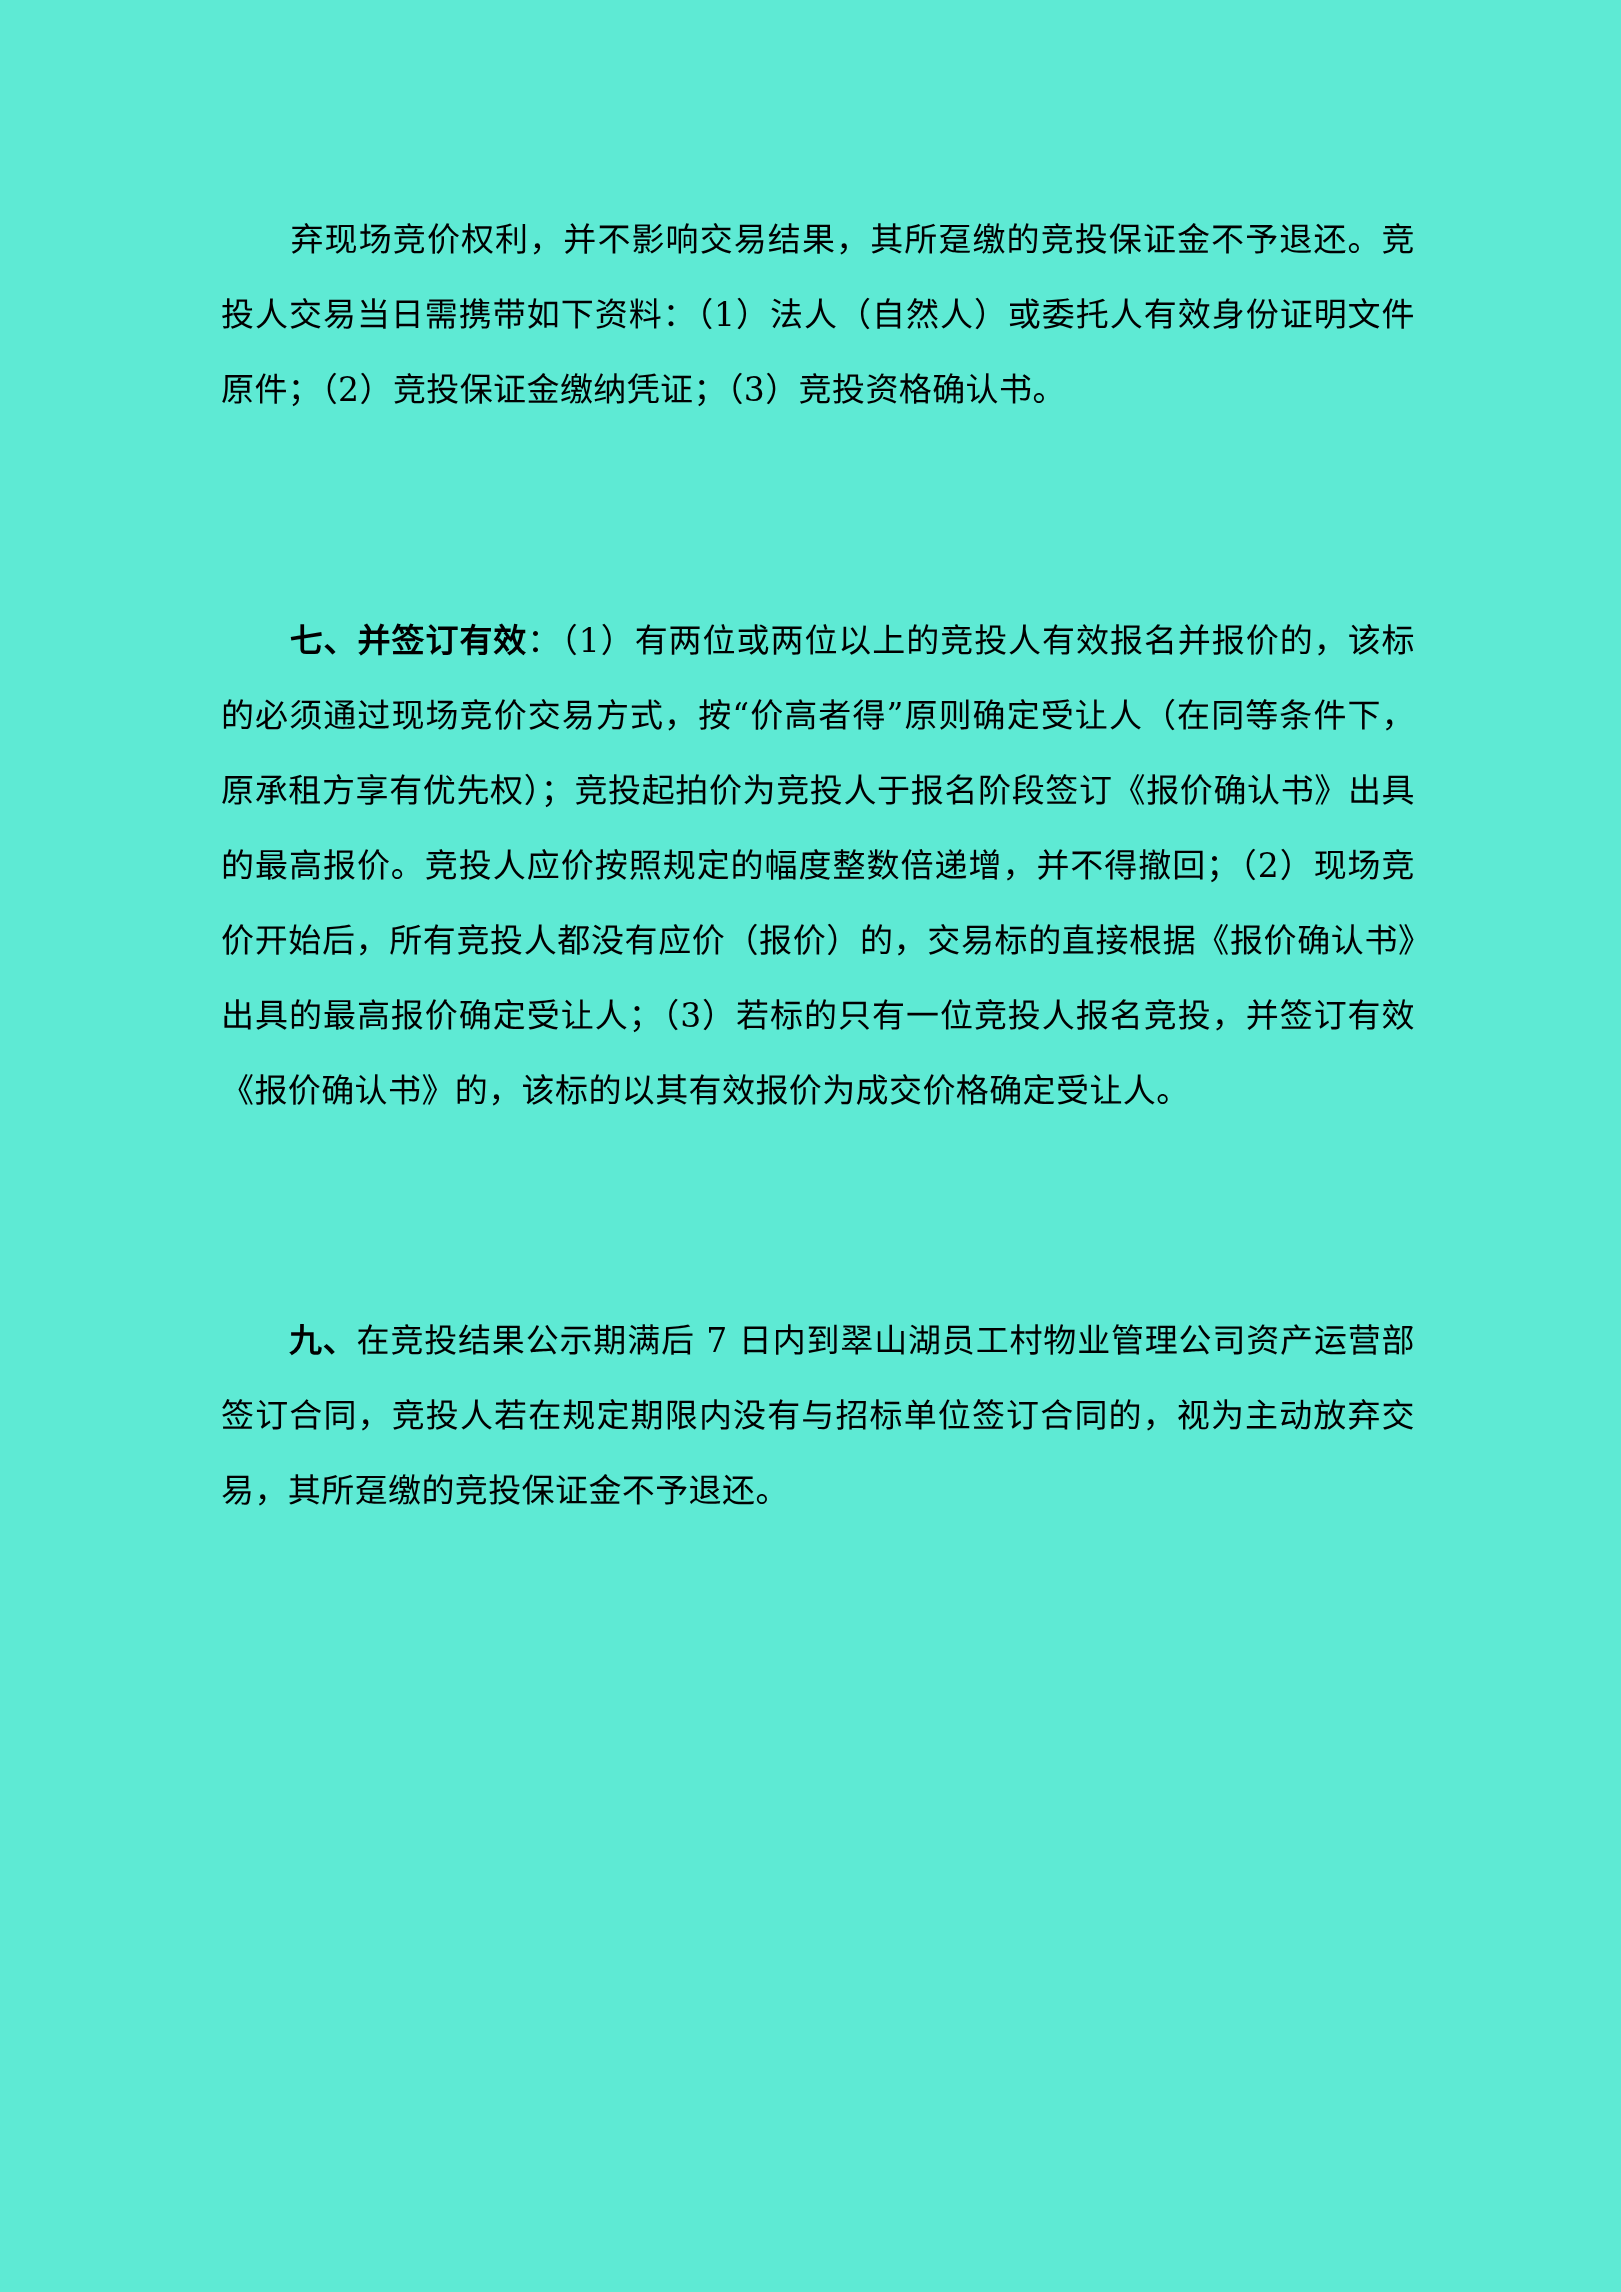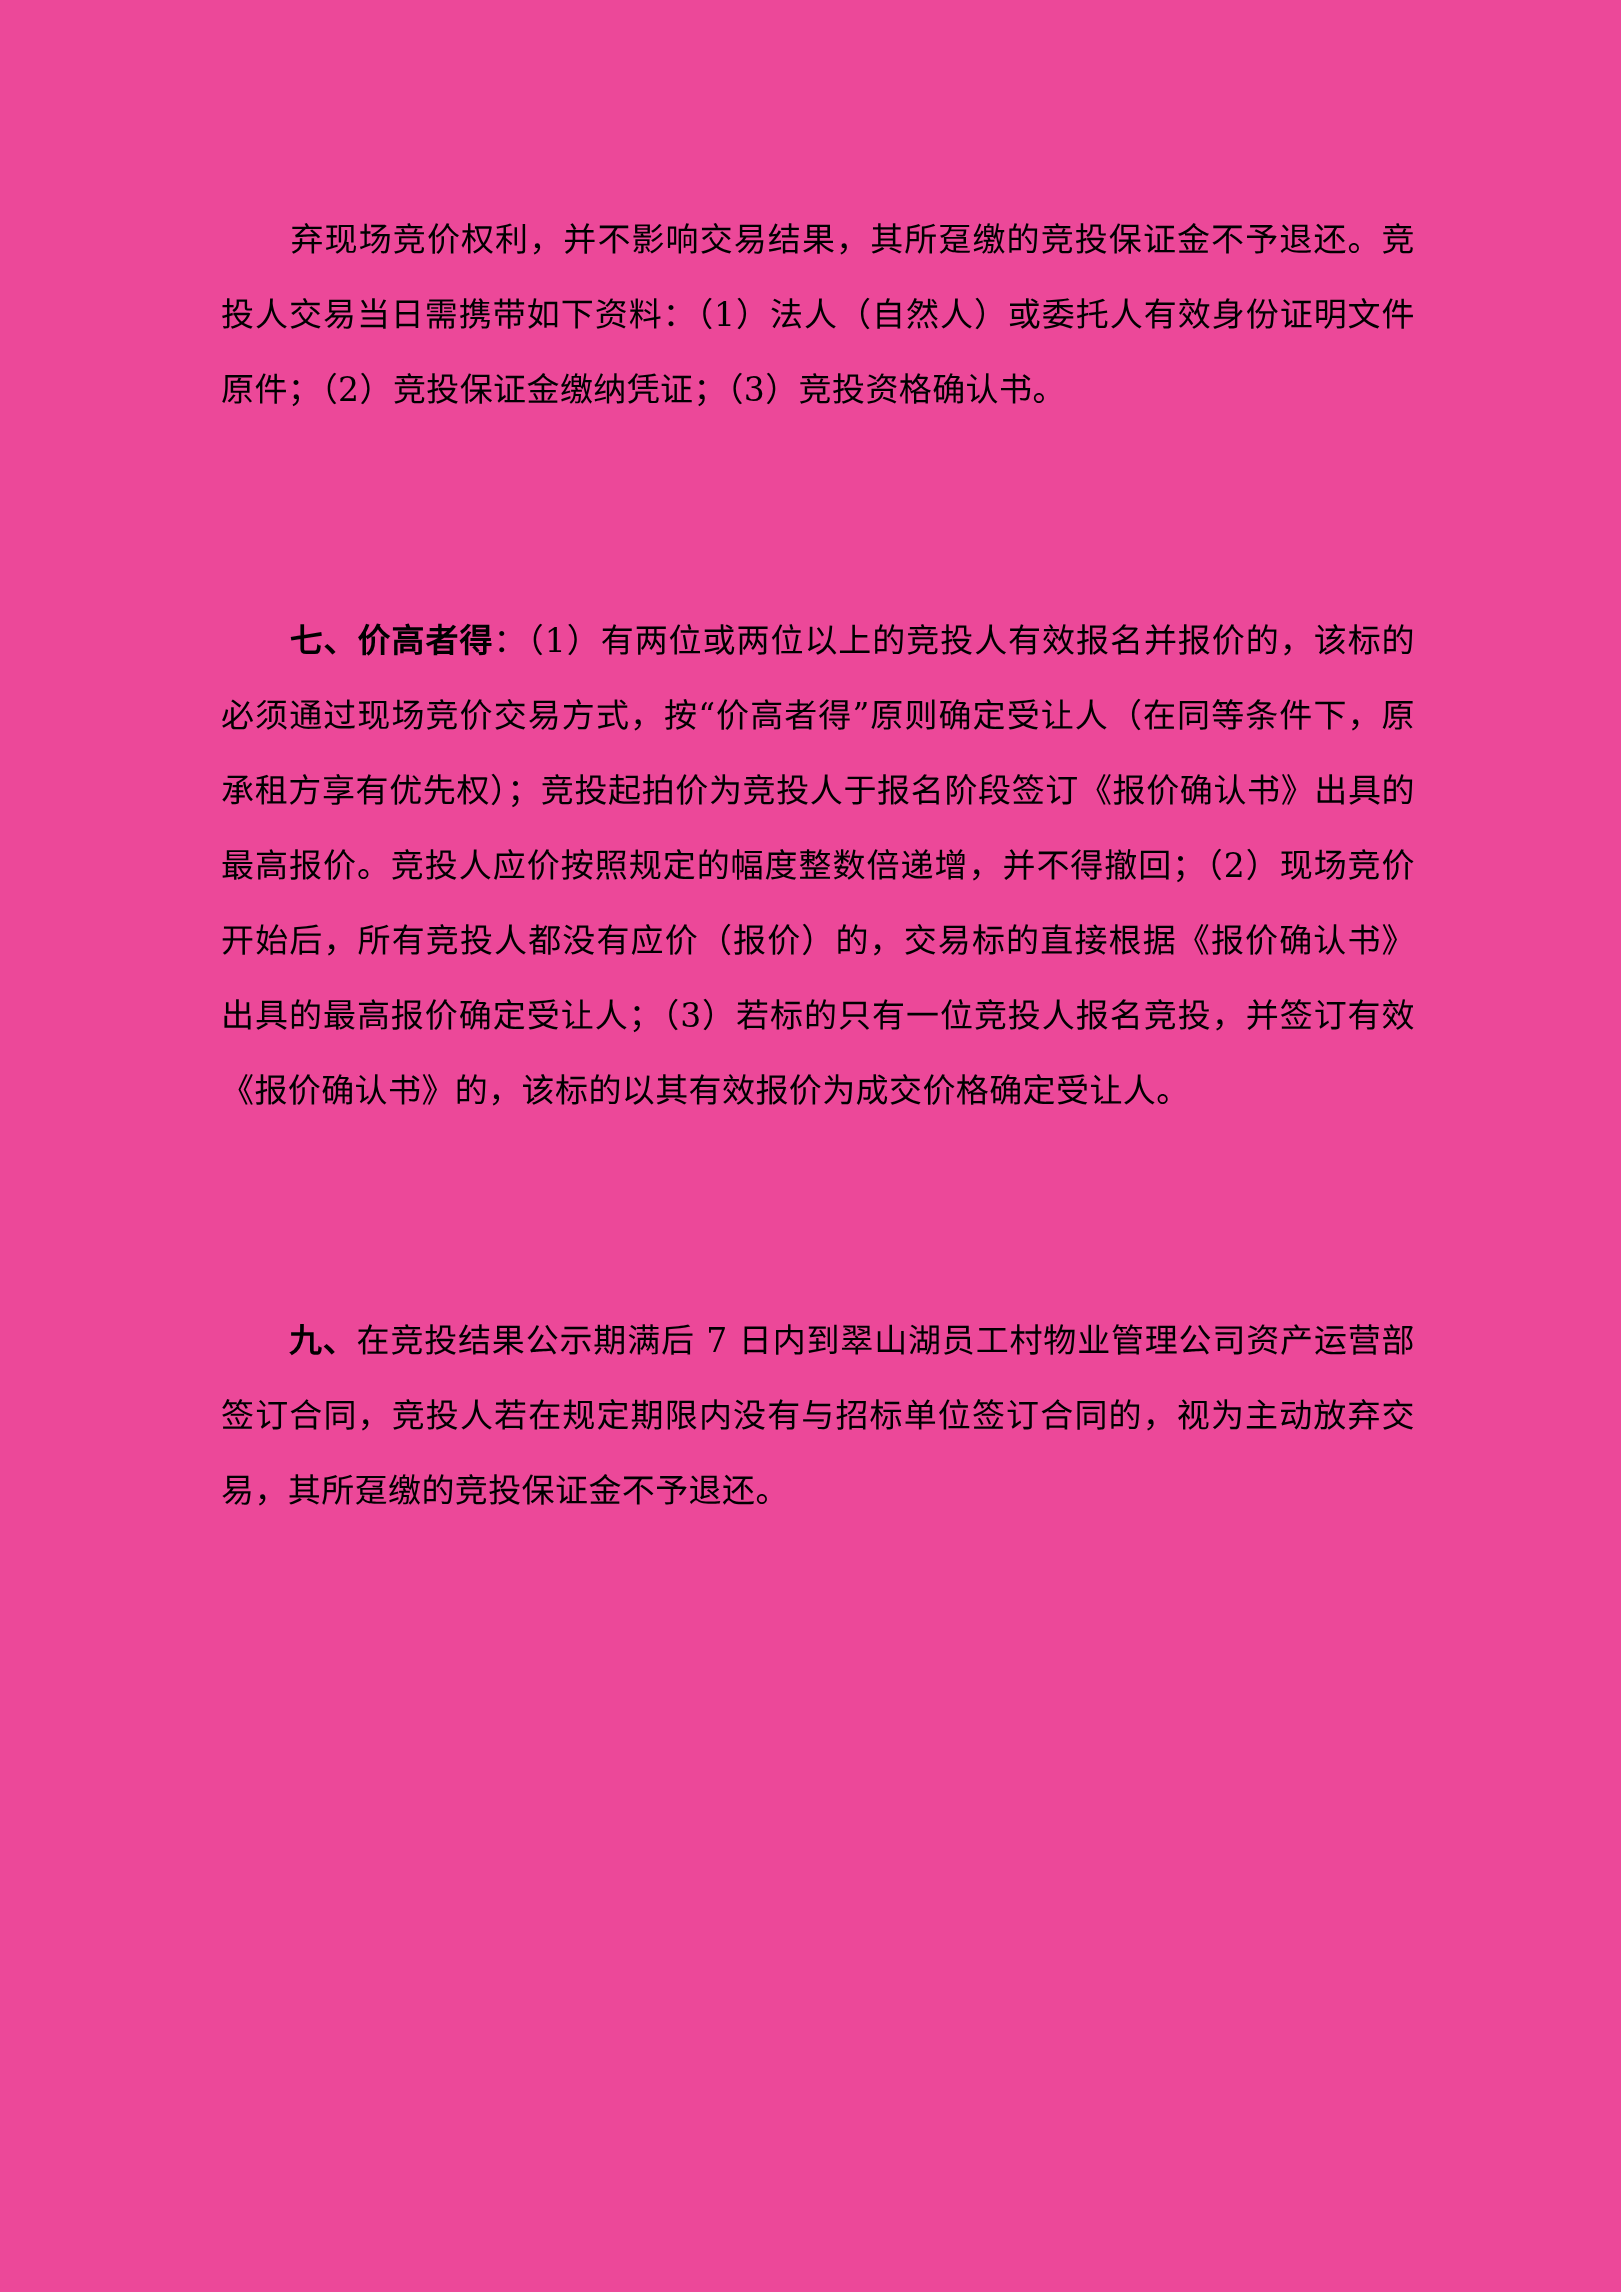--- a/index.html
+++ b/index.html
@@ -13,21 +13,21 @@
     font-family: "DejaVu Serif", "Liberation Serif", serif;
     color: #000000;
     -webkit-font-smoothing: antialiased;
   }
   .page {
     position: relative;
     box-sizing: border-box;
     width: 1621px;
     height: 2293px;
     padding: 127px 206px 118px 221px;
-    background: #ec4899;
+    background: #5eead4;
   }
   .doc-body {
     font-size: 33px;
     line-height: 75px;
     text-align: justify;
     text-justify: inter-ideograph;
     letter-spacing: 0.4px;
   }
   p.para {
     margin: 0 0 0 0;
@@ -48,21 +48,21 @@
 <body>
 
 <div class="page">
   <div class="doc-body">
 
     <p class="para">
       <span>弃现场竞价权利，并不影响交易结果，其所趸缴的竞投保证金不予退还。竞投人交易当日需携带如下资料：（1）法人（自然人）或委托人有效身份证明文件原件；（2）竞投保证金缴纳凭证；（3）竞投资格确认书。</span>
     </p>
 
     <p class="para indent">
-      <span class="strong">七、价高者得</span><span>：（1）有两位或两位以上的竞投人有效报名并报价的，该标的必须通过现场竞价交易方式，按“价高者得”原则确定受让人（在同等条件下，原承租方享有优先权）；竞投起拍价为竞投人于报名阶段签订《报价确认书》出具的最高报价。竞投人应价按照规定的幅度整数倍递增，并不得撤回；（2）现场竞价开始后，所有竞投人都没有应价（报价）的，交易标的直接根据《报价确认书》出具的最高报价确定受让人；（3）若标的只有一位竞投人报名竞投，并签订有效《报价确认书》的，该标的以其有效报价为成交价格确定受让人。</span>
+      <span class="strong">七、并签订有效</span><span>：（1）有两位或两位以上的竞投人有效报名并报价的，该标的必须通过现场竞价交易方式，按“价高者得”原则确定受让人（在同等条件下，原承租方享有优先权）；竞投起拍价为竞投人于报名阶段签订《报价确认书》出具的最高报价。竞投人应价按照规定的幅度整数倍递增，并不得撤回；（2）现场竞价开始后，所有竞投人都没有应价（报价）的，交易标的直接根据《报价确认书》出具的最高报价确定受让人；（3）若标的只有一位竞投人报名竞投，并签订有效《报价确认书》的，该标的以其有效报价为成交价格确定受让人。</span>
     </p>
 
 
     <p class="para indent">
       <span class="strong">九、</span><span>在竞投结果公示期满后 7 日内到翠山湖员工村物业管理公司资产运营部签订合同，竞投人若在规定期限内没有与招标单位签订合同的，视为主动放弃交易，其所趸缴的竞投保证金不予退还。</span>
     </p>
 
 
     <p class="para indent">
       

